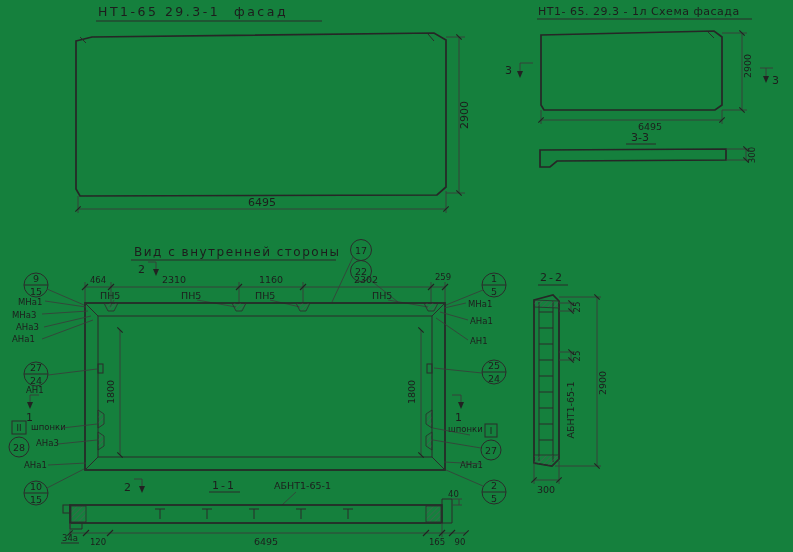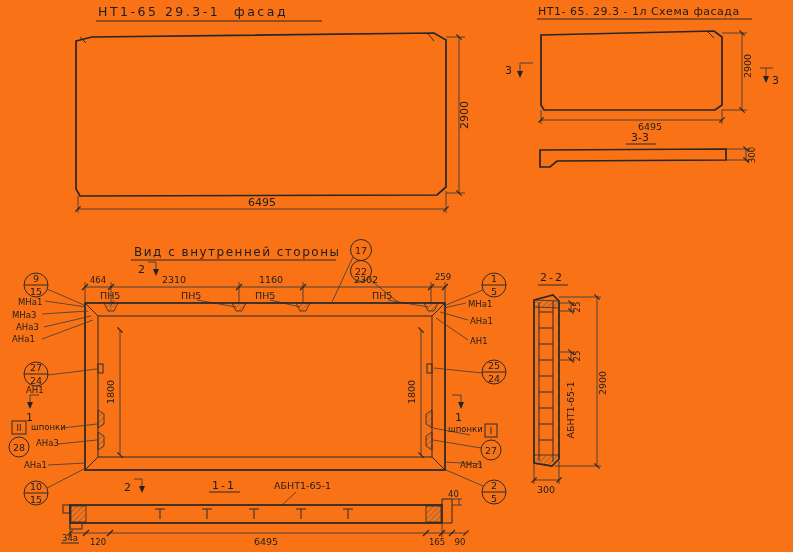--- a/index.html
+++ b/index.html
@@ -1,17 +1,17 @@
 <!DOCTYPE html>
 <html><head>
 <meta charset="utf-8">
 <style>
   html,body { margin:0; padding:0; background:#e8e8e6; }
   .sheet {
-    position:relative; width:793px; height:552px; background:#f97316;
+    position:relative; width:793px; height:552px; background:#15803d;
     font-family:"DejaVu Sans", sans-serif; overflow:hidden;
   }
   svg text { fill:#1d1d1d; font-size:10px; font-family:"DejaVu Sans", sans-serif; }
   .ln  { stroke:#2b2b2b; stroke-width:1; fill:none; }
   .ln2 { stroke:#262626; stroke-width:1.7; fill:none; }
   .dim { stroke:#3a3a3a; stroke-width:0.9; fill:none; }
   .ldr { stroke:#3a3a3a; stroke-width:0.8; fill:none; }
   .tick{ stroke:#222; stroke-width:1.1; }
   .arr { fill:#222; stroke:none; }
   .hat { fill:url(#hatch); stroke:#2b2b2b; stroke-width:0.8; }

